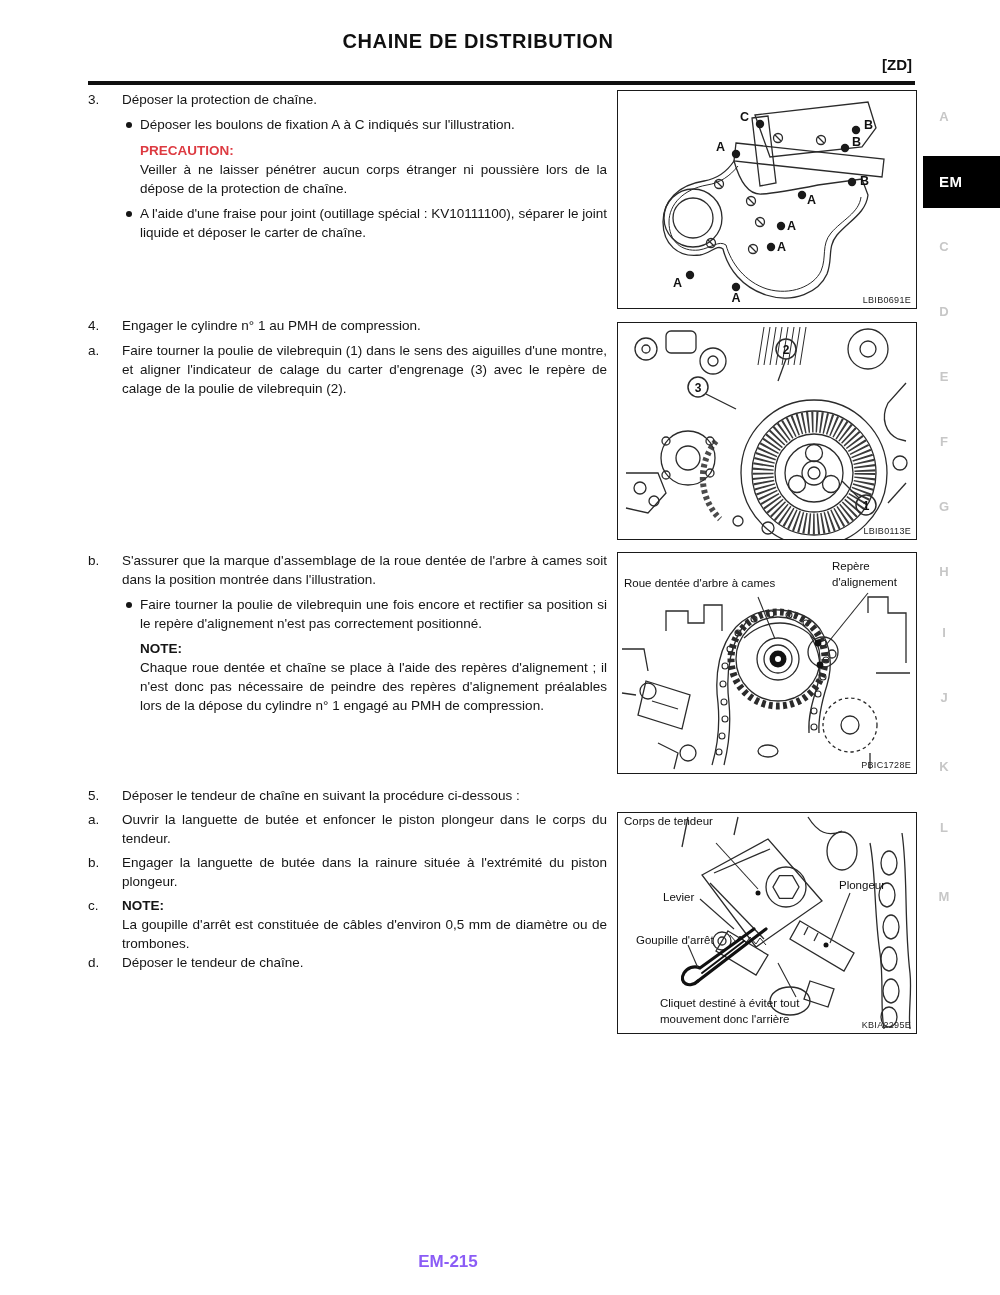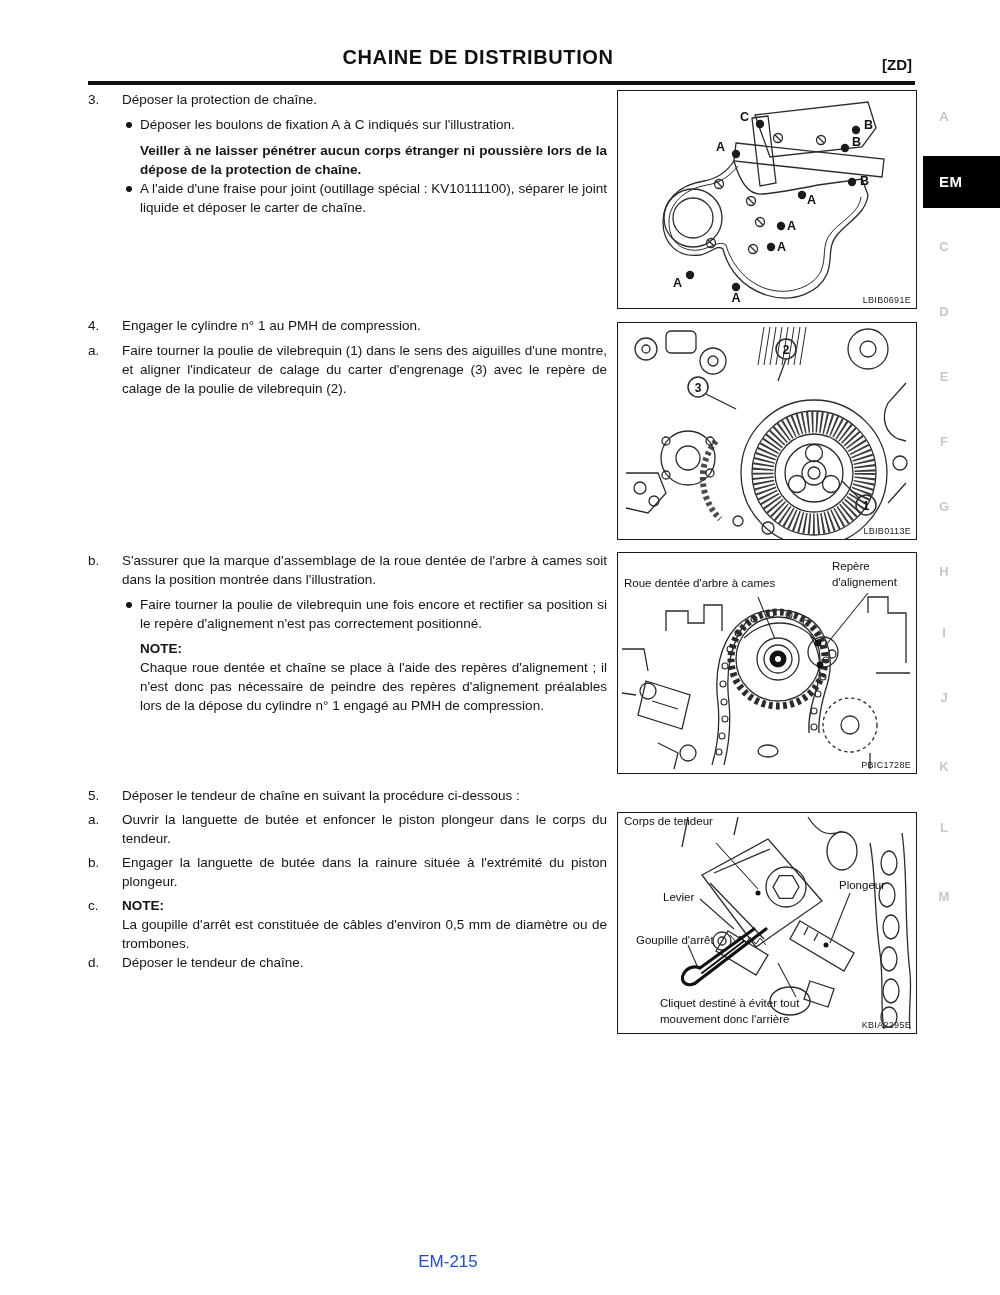--- a/index.html
+++ b/index.html
@@ -1,63 +1,64 @@
 <!DOCTYPE html>
 <html><head>
 <meta charset="utf-8">
 <style>
   html,body{margin:0;padding:0;background:#ffffff;}
   .page{position:relative;width:1000px;height:1295px;background:#fff;
         font-family:"Liberation Sans",sans-serif;color:#1a1a1a;overflow:hidden;}
   .title{position:absolute;top:30px;left:0;width:956px;text-align:center;
-         font-size:20px;font-weight:bold;letter-spacing:.6px;color:#101010;margin-top:16px;}
+         font-size:20px;font-weight:bold;letter-spacing:.6px;color:#101010;}
   .zd{position:absolute;top:56px;right:88px;font-size:15px;font-weight:bold;color:#101010;}
   .rule{position:absolute;left:88px;top:81px;width:827px;height:4px;background:#101010;}
   .col{position:absolute;left:88px;width:519px;}
   .para{text-align:justify;font-size:13.5px;line-height:19px;color:#151515;}
   .step{position:relative;padding-left:34px;margin-bottom:6px;}
   .stepnum{position:absolute;left:0;top:0;}
   .bullet{position:relative;padding-left:52px;margin-bottom:7px;}
   .dot{position:absolute;left:38px;top:7px;width:6px;height:6px;border-radius:50%;background:#151515;}
   .caution-label{margin-left:52px;color:#dd3a41;font-weight:bold;}
-  .caution-body{margin-left:52px;font-weight:bold;}
+  .caution-body{margin-left:52px;font-weight:normal;margin-bottom:6px;}
   .note-label{font-weight:bold;}
   .ind-bullet{margin-left:52px;}
   .ind-step{margin-left:34px;}
   .fig{position:absolute;left:617px;width:298px;border:1.6px solid #1a1a1a;background:#fff;box-sizing:content-box;}
   .figcode{position:absolute;right:5px;bottom:3px;font-size:9px;font-weight:normal;color:#222;letter-spacing:.3px;}
   .figlabel{position:absolute;font-size:11.5px;line-height:16px;color:#101010;white-space:nowrap;}
   .figlabel.wrap{white-space:normal;}
   .side-letter{position:absolute;left:928px;width:32px;text-align:center;
                font-size:13px;font-weight:bold;color:#c7c7c7;}
   .em-tab{position:absolute;left:923px;top:156px;width:77px;height:52px;background:#000;
           color:#fff;font-weight:bold;font-size:15px;line-height:52px;padding-left:16px;
           box-sizing:border-box;letter-spacing:.5px;}
   .pageno{position:absolute;top:1252px;left:0;width:896px;text-align:center;
-          font-size:17px;font-weight:normal;color:#1d4ed8;}
+          font-size:17px;font-weight:bold;color:#8b5cf6;}
   svg{display:block;}
 </style>
 </head>
 <body>
 
 <div class="page">
 
   <div class="title">CHAINE DE DISTRIBUTION</div>
   <div class="zd">[ZD]</div>
   <div class="rule"></div>
 
   <div class="col" style="top:90px">
     <div class="step para">
       <span class="stepnum">3.</span>
       <span>Déposer la protection de chaîne.</span>
     </div>
     <div class="bullet para">
       <span class="dot"></span>
       <span>Déposer les boulons de fixation A à C indiqués sur l'illustration.</span>
     </div>
+    <div class="para caution-label">PRECAUTION:</div>
     <div class="para caution-body">Veiller à ne laisser pénétrer aucun corps étranger ni poussière lors de la dépose de la protection de chaîne.</div>
     <div class="bullet para">
       <span class="dot"></span>
       <span>A l'aide d'une fraise pour joint (outillage spécial : KV10111100), séparer le joint liquide et déposer le carter de chaîne.</span>
     </div>
   </div>
 
   <div class="col" style="top:316px">
     <div class="step para">
       <span class="stepnum">4.</span>

